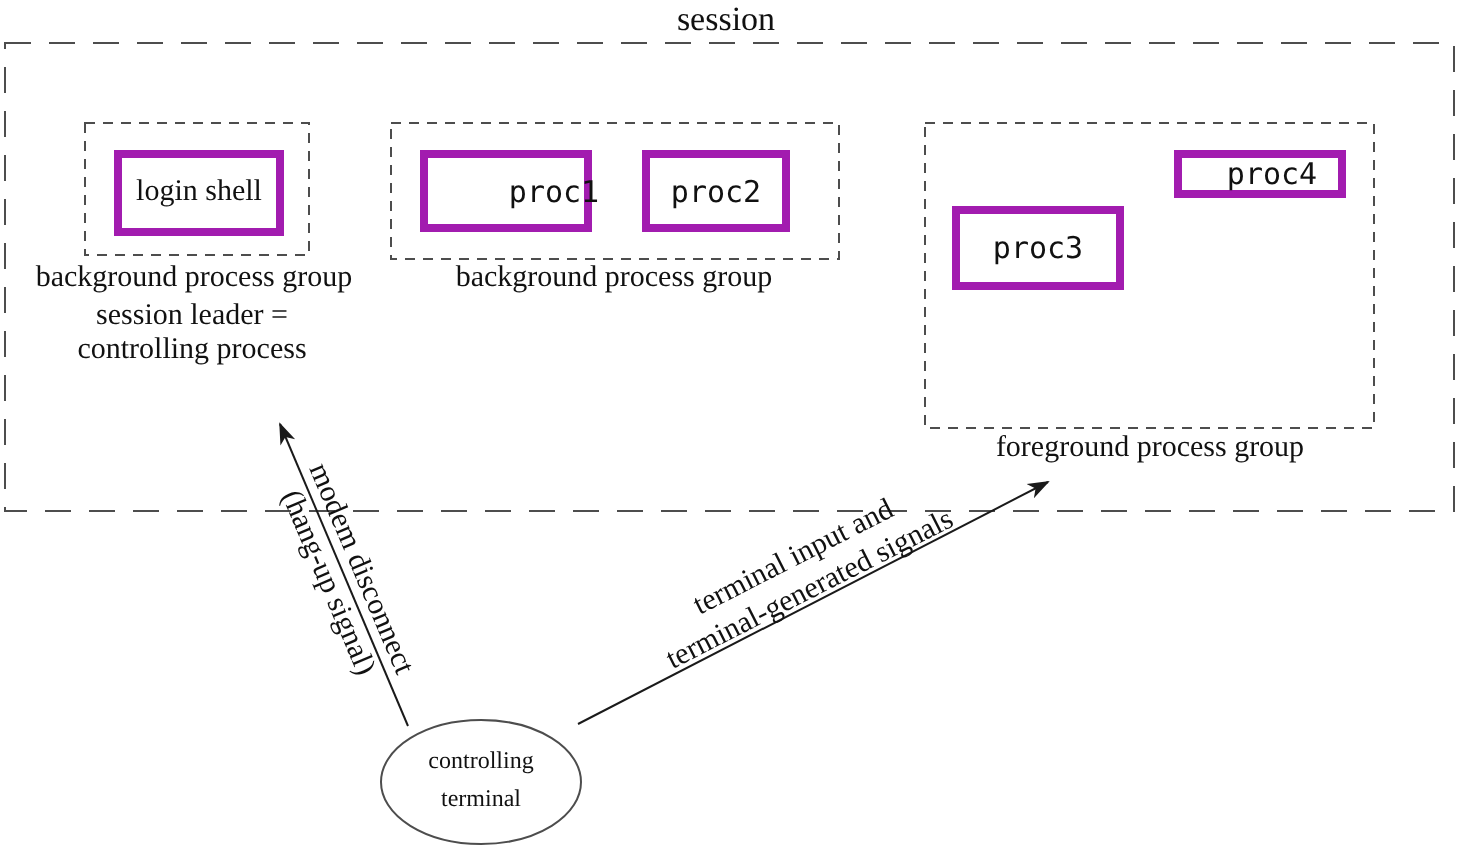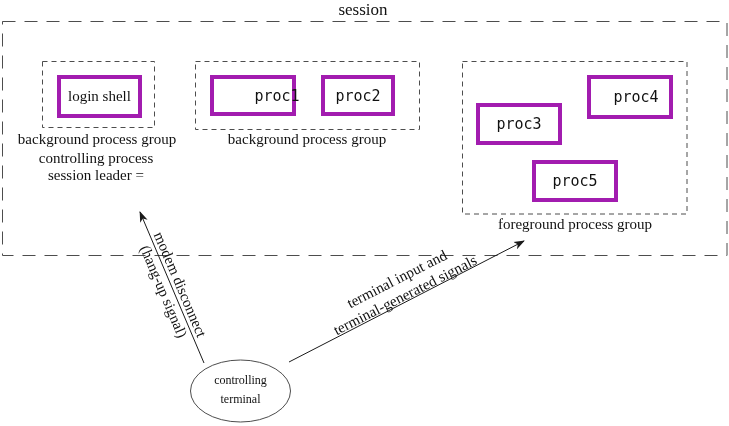--- a/index.html
+++ b/index.html
@@ -102,32 +102,29 @@
 
   <div class="procbox mono" style="left:210px; top:75px; width:86px; height:41px;padding-left:48px;">
     <span>proc1</span>
   </div>
   <div class="procbox mono" style="left:321px; top:75px; width:74px; height:41px;">
     <span>proc2</span>
   </div>
   <div class="procbox mono" style="left:476px; top:75px; width:86px; height:42px;margin-top:28px;">
     <span>proc3</span>
   </div>
-  <div class="procbox mono" style="left:587px; top:75px; width:86px; height:44px;padding-left:12px;">
+  <div class="procbox mono" style="left:587px; top:75px; width:86px; height:24px;padding-left:12px;">
     <span>proc4</span>
-  </div>
-  <div class="procbox mono" style="left:532px; top:160px; width:86px; height:42px;">
-    <span>proc5</span>
   </div>
 
   <div class="lbl" style="left:0px; top:131px; width:194px;">background process group</div>
 
   <div class="lbl sub2" style="left:6px; top:150px; width:180px;">
+    <span>session leader =</span>
     <span>controlling process</span>
-    <span>session leader =</span>
   </div>
 
   <div class="lbl" style="left:207px; top:131px; width:200px;">background process group</div>
 
   <div class="lbl" style="left:475px; top:216px; width:200px;">foreground process group</div>
 
   <div id="modem-label" class="arrow-label">
     <span>modem disconnect</span>
     <span>(hang-up signal)</span>
   </div>

